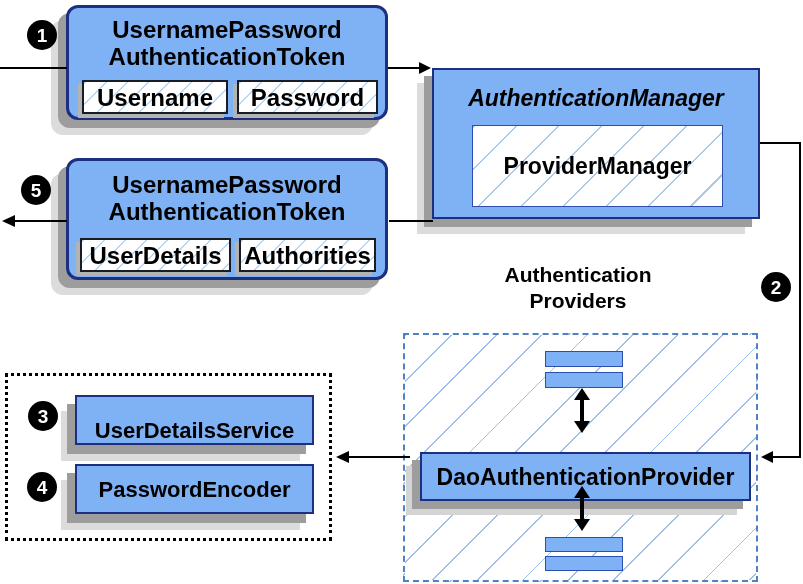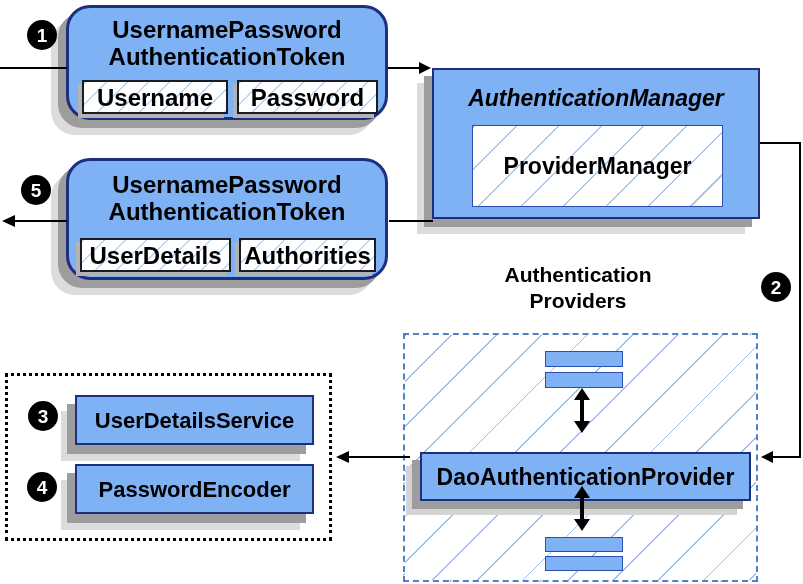--- a/index.html
+++ b/index.html
@@ -4,21 +4,21 @@
 <style>
   html,body{margin:0;padding:0;background:#fff;}
   .canvas{
     position:relative;width:803px;height:584px;overflow:hidden;background:#fff;
     font-family:"Liberation Sans",sans-serif;font-weight:bold;color:#000;
   }
   .abs{position:absolute;box-sizing:border-box;}
 
   
   .blue{background:#7fb1f5;border:2px solid #1d2f7e;}
-  .rounded{border-radius:24px;border-width:3px;}
+  .rounded{border-radius:12px;border-width:3px;}
   .shadow2{box-shadow:-8px 8px 0 0 #9d9d9d,-15px 15px 0 0 #dcdcdc;}
 
   
   .hatch-sm{
     background-color:#fff;border:2px solid #1a1c24;
     background-image:repeating-linear-gradient(135deg,#b9d6f4 0,#b9d6f4 1.5px,transparent 1.5px,transparent 15px);
     box-shadow:-4px 4px 0 0 #b3b3b3;
   }
   .hatch-md{
     background-color:#fff;border:1.5px solid #2c4fae;
@@ -110,21 +110,21 @@
     <div class="abs bar" style="left:140px;top:16px;width:78px;height:16px;"></div>
     <div class="abs bar" style="left:140px;top:37px;width:78px;height:16px;"></div>
     <div class="abs blue center t23" style="left:15px;top:101px;width:331px;height:49px;box-shadow:-8px 8px 0 0 #9d9d9d,-14px 14px 0 0 #d4d4d4;margin-top:16px;">
       <span>DaoAuthenticationProvider</span>
     </div>
     <div class="abs bar" style="left:140px;top:202px;width:78px;height:15px;"></div>
     <div class="abs bar" style="left:140px;top:221px;width:78px;height:15px;"></div>
   </div>
 
   <div class="abs dotted-region" style="left:5px;top:373px;width:327px;height:168px;">
-    <div class="abs blue center t22" style="left:67px;top:19px;width:239px;height:50px;box-shadow:-8px 9px 0 0 #9d9d9d,-14px 16px 0 0 #dcdcdc;">
+    <div class="abs blue center t22" style="left:67px;top:19px;width:239px;height:50px;box-shadow:-8px 9px 0 0 #9d9d9d,-14px 16px 0 0 #dcdcdc;align-items:flex-end;">
       <span>UserDetailsService</span>
     </div>
     <div class="abs blue center t22" style="left:67px;top:88px;width:239px;height:50px;box-shadow:-8px 9px 0 0 #9d9d9d,-14px 16px 0 0 #dcdcdc;align-items:center;">
       <span>PasswordEncoder</span>
     </div>
   </div>
 
   <svg class="arrows" width="803" height="584" viewBox="0 0 803 584">
     <g stroke="#000" stroke-width="2" fill="#000">
 

